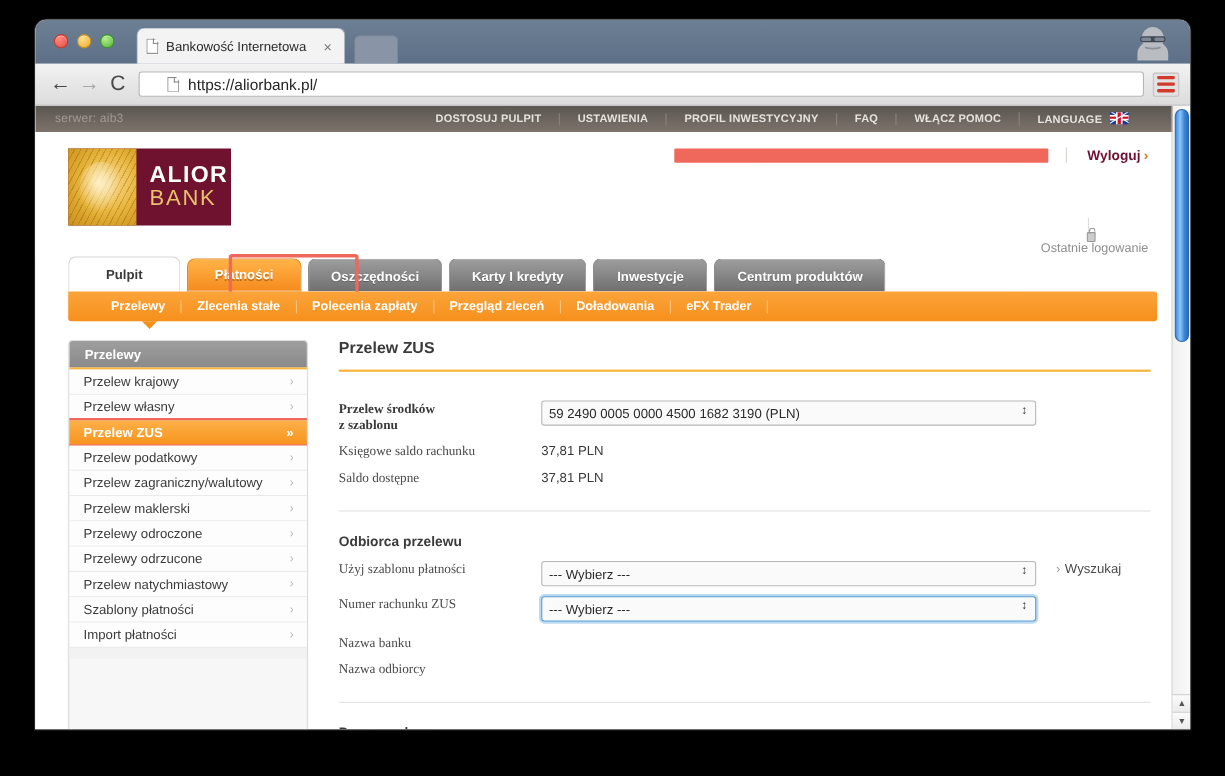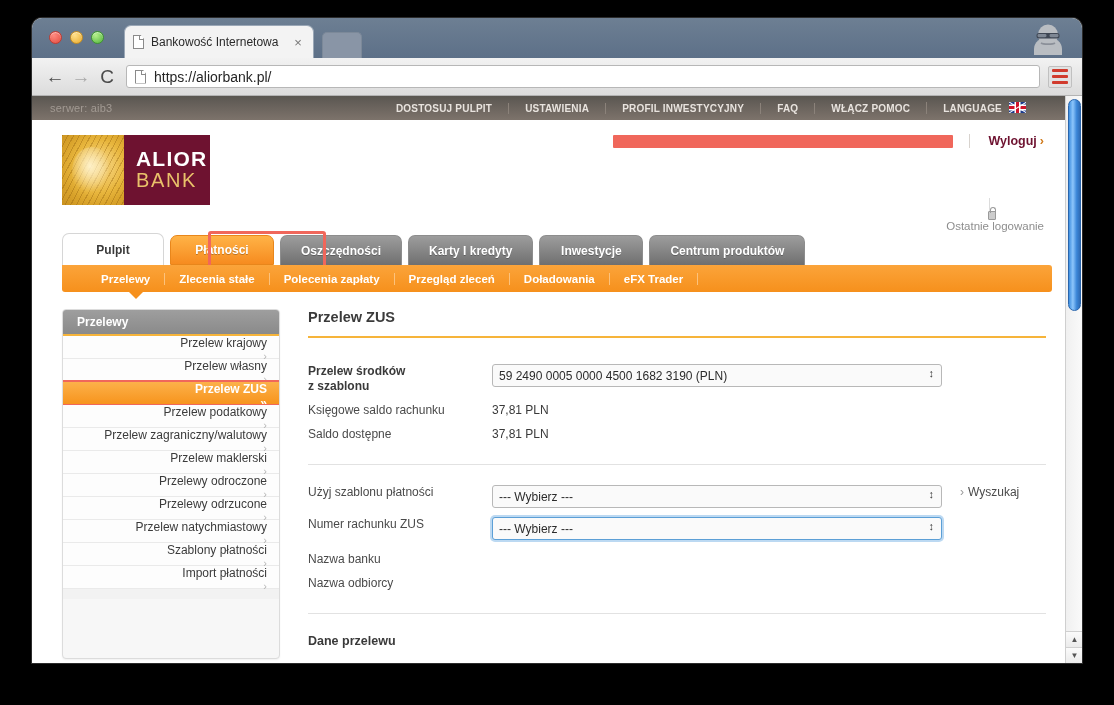--- a/index.html
+++ b/index.html
@@ -87,21 +87,21 @@
     display: flex; align-items: center; padding: 0 10px;
   }
   .navbtn {
     font-size: 19px; color: #4a4a4a; width: 26px; text-align:center;
     line-height: 1; cursor: default;
   }
   .navbtn.dim { color: #a8a8a8; }
   #omnibox {
     flex: 1; height: 23px; margin: 0 8px 0 6px;
     background: #fff; border: 1px solid #b7b7b7; border-radius: 3px;
-    display: flex; align-items: center; padding: 0 8px;
+    display: flex; align-items: center; padding: 0 25px;
   }
   #omnibox .pagefile { width: 11px; height: 14px; margin-right: 8px; position:relative; flex:none;}
   #url { font-size: 14px; color: #262626; }
   #menu-btn {
     width: 24px; height: 22px; display:flex; flex-direction:column;
     justify-content: center; gap: 3px; padding: 0 3px; flex:none;
     background:#e2e2e2; border:1px solid #c0c0c0; border-radius:2px;
   }
   #menu-btn i { display:block; height:3px; background:#d13b2d; border-radius:1px; }
 
@@ -292,26 +292,25 @@
   }
   #sidebar-head {
     height: 26px;
     background: linear-gradient(#9e9e9e, #8a8a8a);
     color:#ffffff; font-weight:bold; font-size:12px;
     display:flex; align-items:center; padding-left: 14px;
     border-bottom: 2px solid #f6b43a;
   }
   .side-item {
     position:relative;
-    height: 23px; display:flex; align-items:flex-end;
+    height: 23px; display:flex; align-items:center;
     padding: 0 12px 0 13px;
     font-size: 12px; color:#3b3b3b;
     border-bottom: 1px solid #eaeaea;
     background:#fdfdfd;
-    flex-direction:column;
   }
   .side-item .chev { margin-left:auto; color:#b5b5b5; font-size:11px; }
   .side-item.active {
     background: linear-gradient(#fcb14a, #f7941d);
     color:#ffffff; font-weight:bold;
     border-bottom: 1px solid #e8861b;
   }
   .side-item.active .chev { color:#ffffff; font-weight:bold; font-size:12px; }
   #side-highlight {
     position:absolute; left:-2px; right:-2px; top:-2px; bottom:-2px;
@@ -322,21 +321,21 @@
   
   #content { flex:1; padding-left: 28px; padding-right: 6px; }
   #content-title {
     font-size: 14.5px; font-weight: bold; color:#3a3a3a;
     padding-bottom: 11px;
   }
   .rule { height:2px; background:#f6b43a; margin-bottom: 26px; }
   .rule.thin { height:1px; background:#e2e2e2; margin: 22px 0 20px 0; }
 
   .frow { display:flex; align-items:flex-start; margin-bottom: 9px; }
-  .flabel { width: 184px; flex:none; font-size:12px; color:#4a4a4a; line-height:15px; }
+  .flabel { width: 184px; flex:none; font-size:12px; color:#4a4a4a; line-height:15px;font-family:Liberation Serif, serif; }
   .flabel.strong { font-weight:bold; color:#3a3a3a; }
   .fvalue { font-size:12px; color:#3a3a3a; line-height:15px; }
 
   .sect-title { font-size:12.5px; font-weight:bold; color:#3a3a3a; margin-bottom: 11px; }
 
   select.fld {
     width: 450px; height: 23px;
     font-family:"Liberation Sans", sans-serif; font-size:12px; color:#2b2b2b;
     background:#fafafa;
     border:1px solid #b8b8b8; border-radius: 3px;
@@ -540,20 +539,21 @@
           <div class="fvalue">37,81 PLN</div>
         </div>
 
         <div class="frow">
           <div class="flabel">Saldo dostępne</div>
           <div class="fvalue">37,81 PLN</div>
         </div>
 
         <div class="rule thin"></div>
 
+        <div class="sect-title">Odbiorca przelewu</div>
 
         <div class="frow">
           <div class="flabel">Użyj szablonu płatności</div>
           <div class="selwrap">
             <select class="fld">
               <option>--- Wybierz ---</option>
             </select>
           </div>
           <div class="wyszukaj">
             <span class="arr">›</span><span>Wyszukaj</span>

